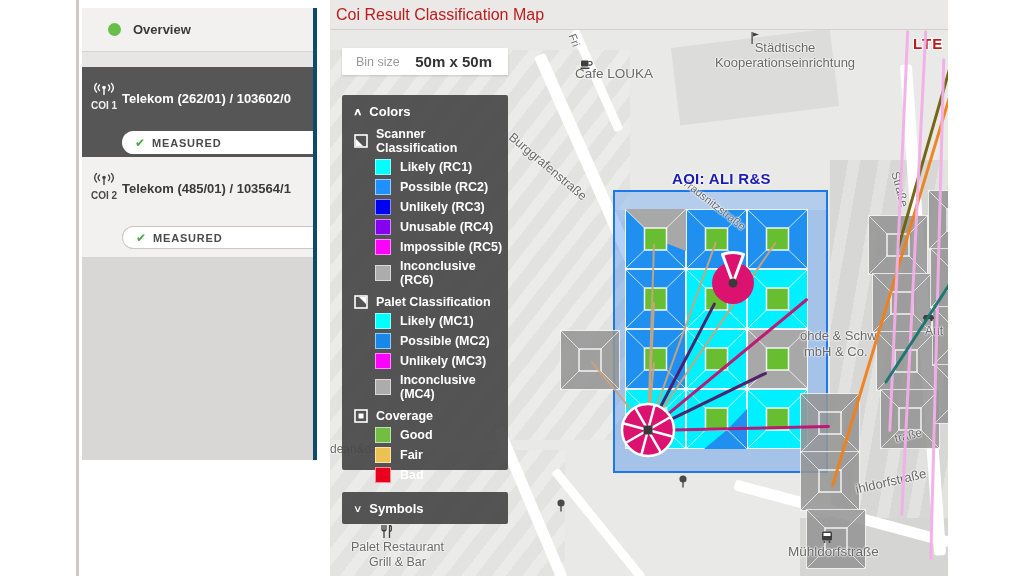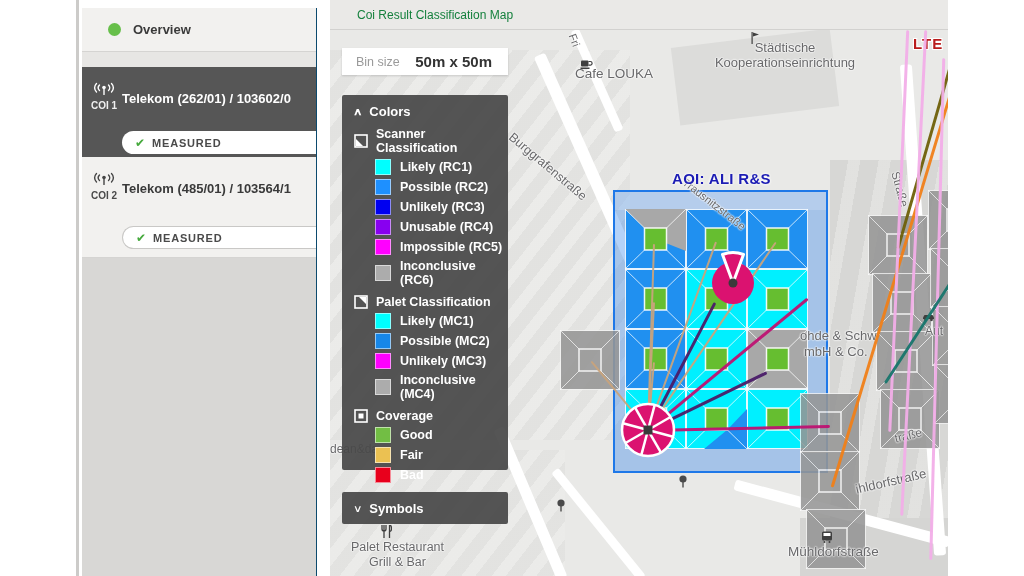--- a/index.html
+++ b/index.html
@@ -3,21 +3,21 @@
 <meta charset="utf-8">
 <style>
   html,body{margin:0;padding:0;background:#fff;}
   *{box-sizing:border-box;font-family:"Liberation Sans",sans-serif;}
   .stage{position:relative;width:1024px;height:576px;background:#fff;overflow:hidden;}
 
   
   .v-divider{position:absolute;left:76px;top:0;width:3px;height:576px;background:#cccbc9;}
 
   
-  .sidebar{position:absolute;left:82px;top:8px;width:235px;height:568px;background:#d8d7d5;border-right:1px solid #0c4a6e;}
+  .sidebar{position:absolute;left:82px;top:8px;width:235px;height:452px;background:#d8d7d5;border-right:4px solid #0c4a6e;}
   .sb-overview{position:relative;height:44px;background:#f2f1ef;border-bottom:1px solid #d5d4d2;display:flex;align-items:center;cursor:pointer;}
   .sb-dot{width:13px;height:13px;border-radius:50%;background:#67bf4a;margin-left:26px;}
   .sb-overview-label{margin-left:12px;font-size:13px;font-weight:bold;color:#3a3a3a;}
   .sb-gap{height:15px;background:#e7e6e4;}
   .coi{position:relative;height:90px;cursor:pointer;}
   .coi.selected{background:#565656;height:90px;}
   .coi.normal{background:#f2f1ef;height:101px;border-bottom:1px solid #d5d4d2;}
   .coi-iconcol{position:absolute;left:6px;top:14px;width:32px;text-align:center;}
   .coi-id{font-size:10px;font-weight:bold;margin-top:1px;}
   .coi.selected .coi-id{color:#f0f0f0;}
@@ -26,21 +26,21 @@
   .coi.selected .coi-title{color:#fff;}
   .coi.normal .coi-title{color:#3a3a3a;}
   .badge{position:absolute;left:40px;right:0;bottom:3px;height:23px;background:#fff;border-radius:12px 0 0 12px;display:flex;align-items:center;padding-left:13px;}
   .coi.normal .badge{border:1px solid #c9c8c6;border-right:none;bottom:8px;}
   .badge-check{color:#45a93c;font-size:12px;margin-right:7px;}
   .badge-text{font-size:11px;font-weight:bold;color:#4a4a4a;letter-spacing:.8px;}
 
   
   .map-panel{position:absolute;left:330px;top:0;width:618px;height:576px;background:#e9e9e7;}
   .map-header{position:absolute;left:0;top:0;width:100%;height:30px;background:#eae9e7;border-bottom:1px solid #d2d1cf;z-index:40;}
-  .map-title{line-height:30px;padding-left:27px;font-size:12px;color:#15803d;}
+  .map-title{line-height:30px;padding-left:6px;font-size:16px;color:#b91c1c;}
   .map{position:absolute;left:0;top:30px;width:618px;height:546px;overflow:hidden;background:#e9e9e7;}
 
   .decor,.road{position:absolute;}
   .road{background:#fff;border-radius:3px;z-index:2;}
   .decor{z-index:1;}
 
   .aoi{position:absolute;z-index:3;border:2px solid #1e78e8;background:rgba(40,125,235,0.35);}
   .aoi-toplight{position:absolute;left:0;top:0;right:0;height:18px;background:rgba(255,255,255,0.18);}
   .aoi-label{position:absolute;z-index:10;font-size:15px;font-weight:bold;color:#1c1cb4;letter-spacing:.3px;text-shadow:0 0 3px #fff,0 0 3px #fff;white-space:nowrap;}
 

